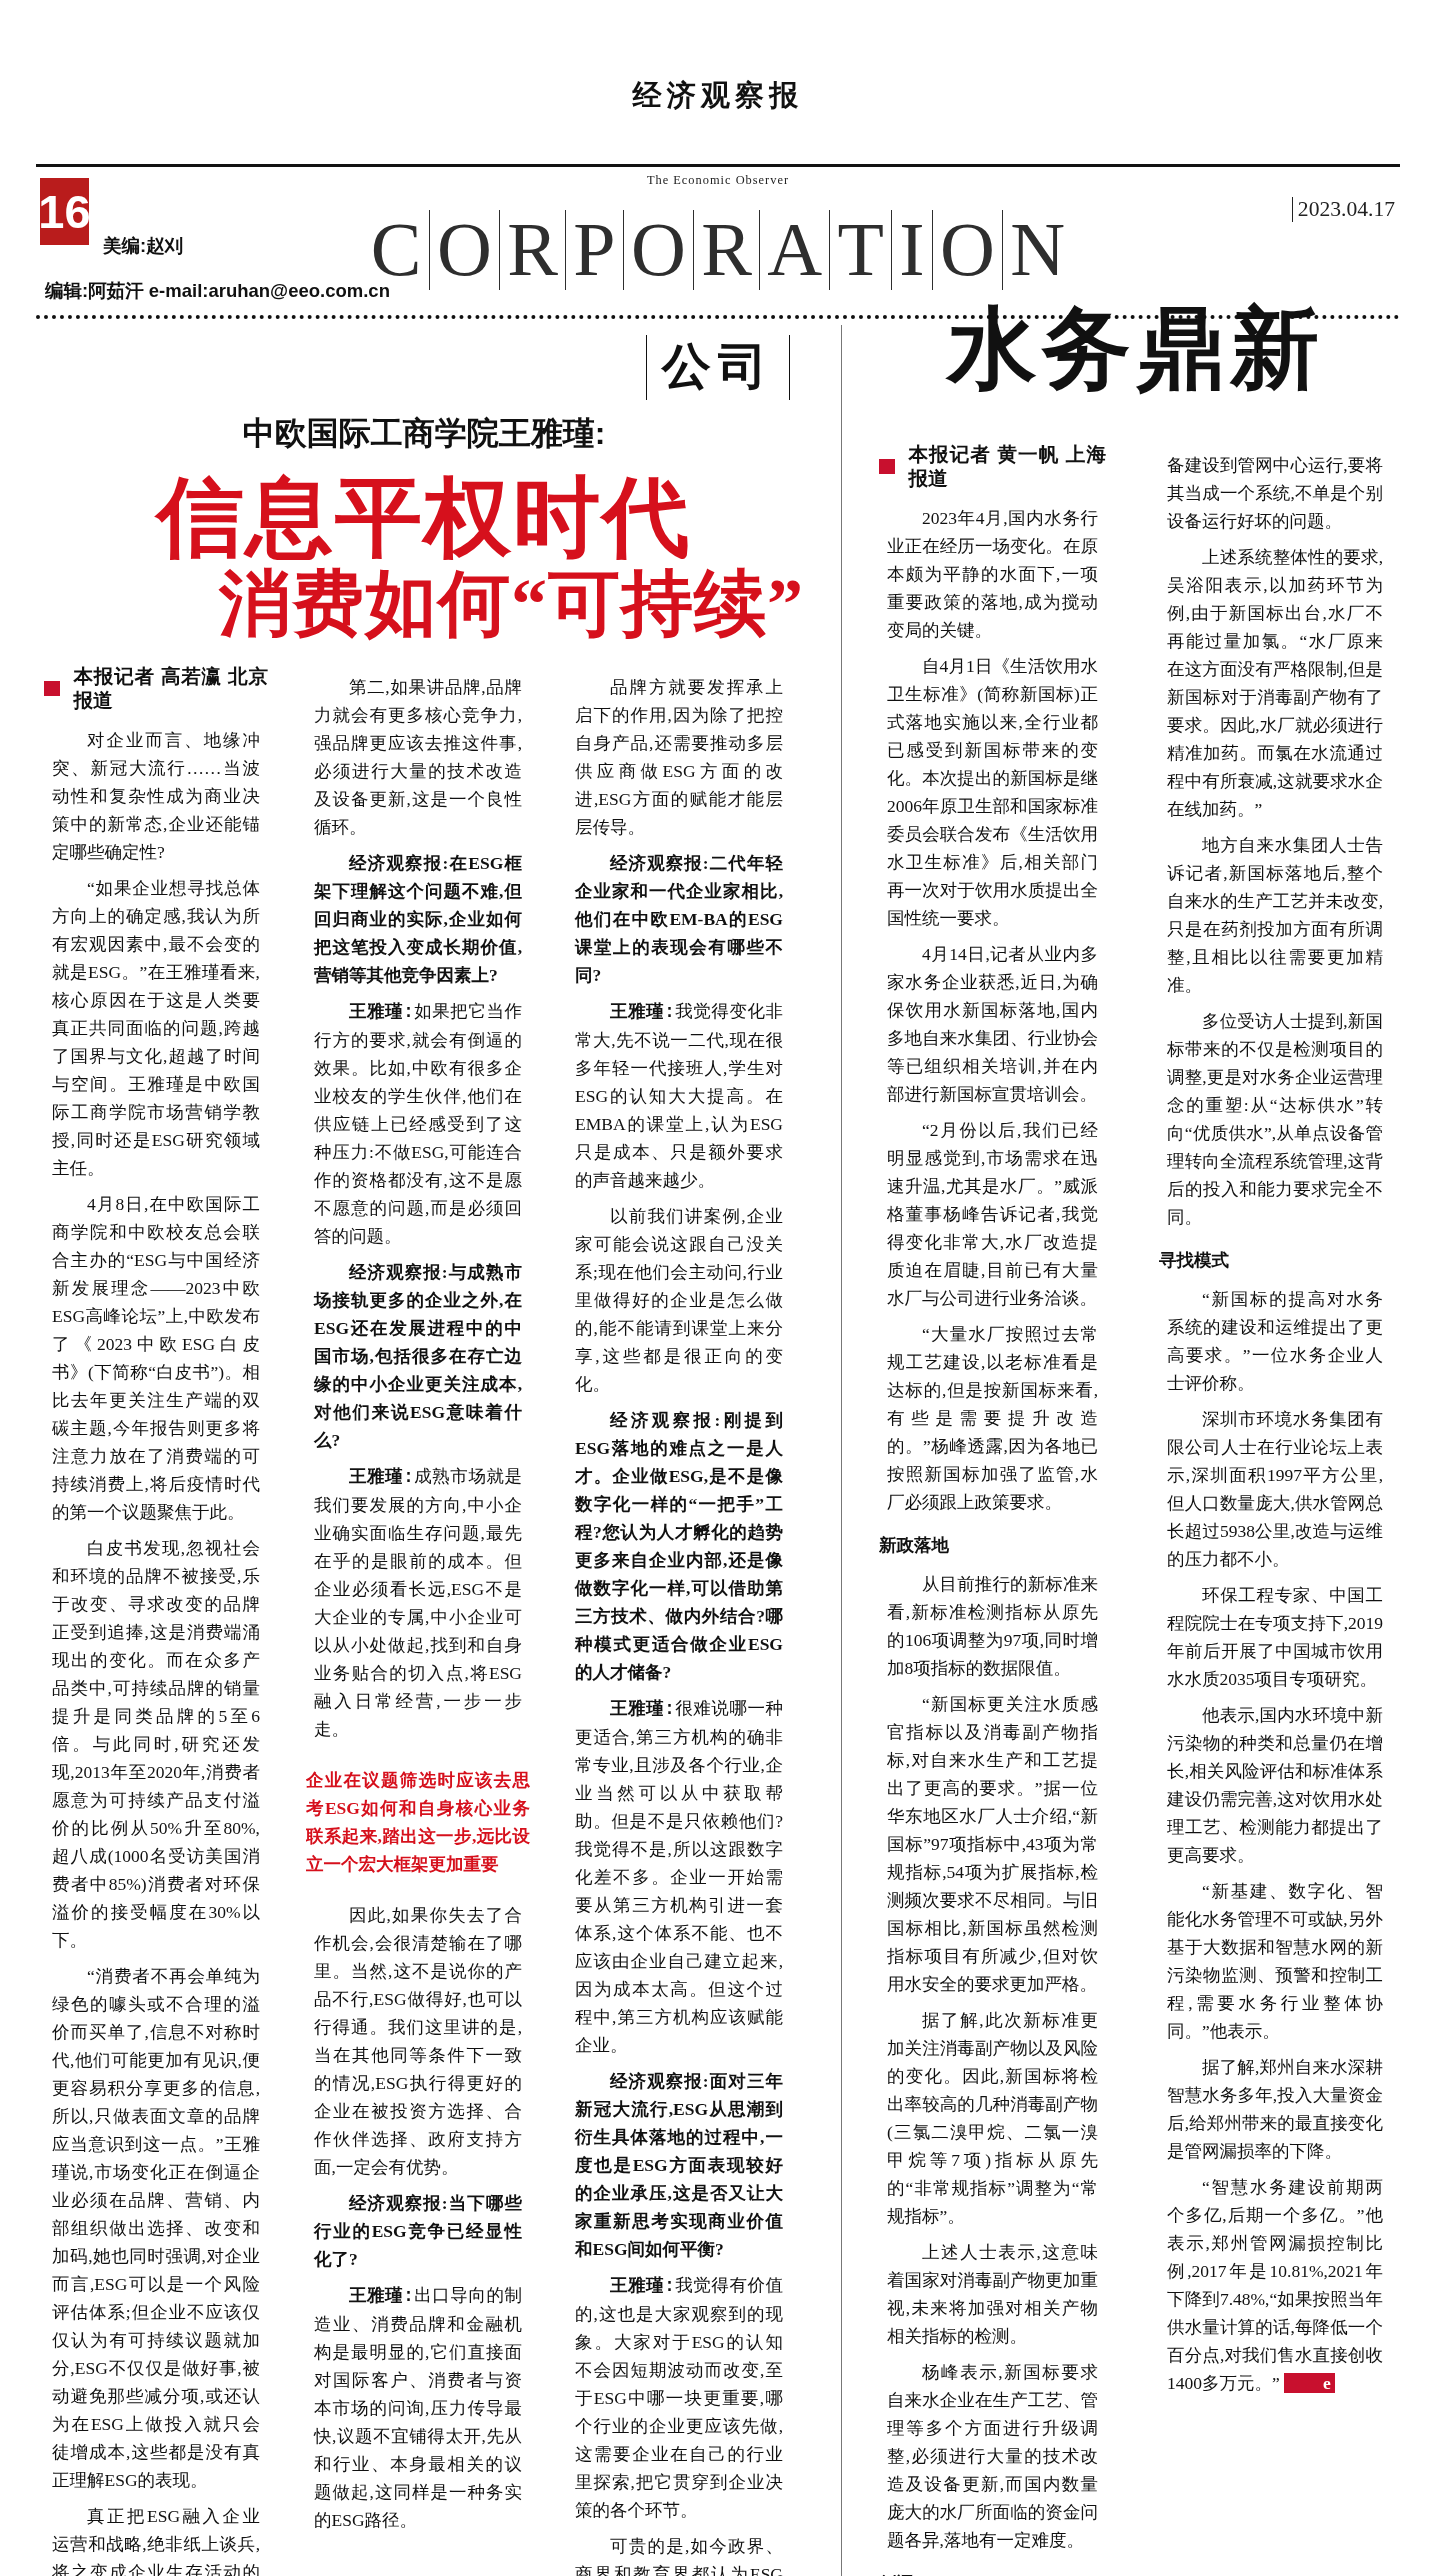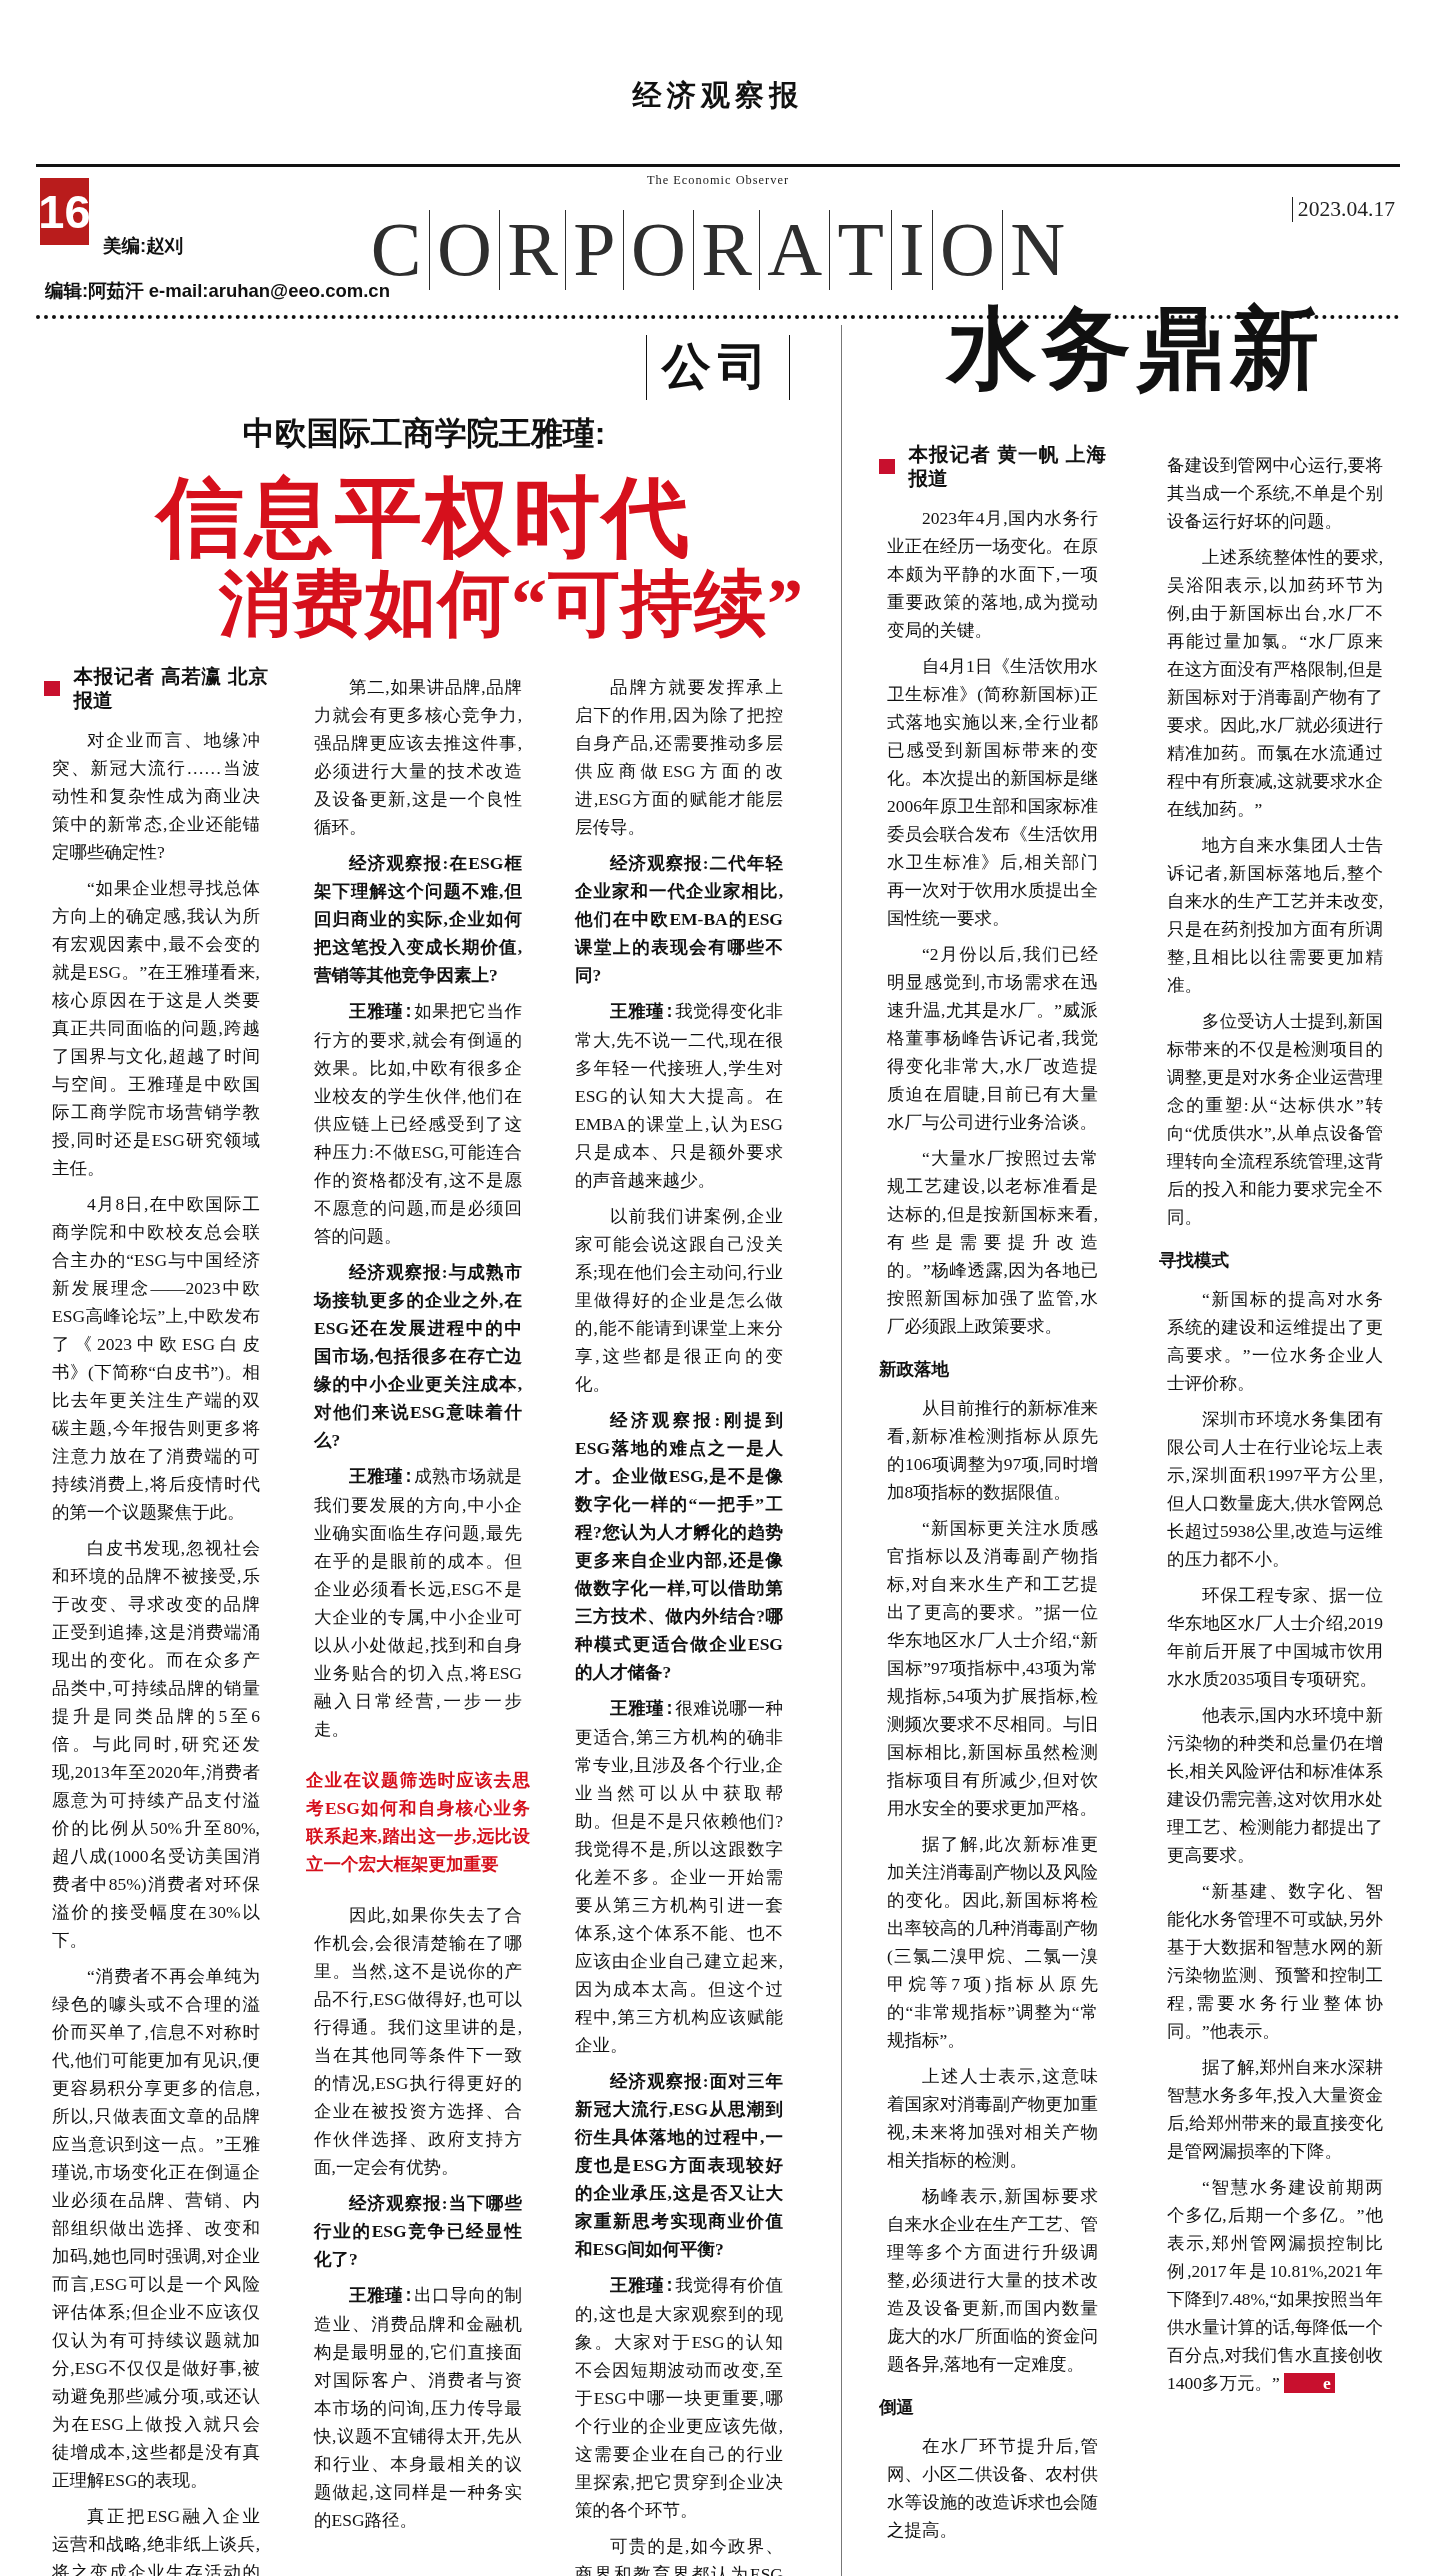--- a/index.html
+++ b/index.html
@@ -121,40 +121,41 @@
       <p>可贵的是,如今政界、商界和教育界都认为ESG是非常重要的话题。<span class="endmark">e</span></p>
     </div>
 
   <div class="col" style="left:879px;top:443px;width:227px;height:2318px;">
       <p class="bylinerow">
         <span class="redsq"></span>
         <span>本报记者 黄一帆 上海报道</span>
       </p>
       <p>2023年4月,国内水务行业正在经历一场变化。在原本颇为平静的水面下,一项重要政策的落地,成为搅动变局的关键。</p>
       <p>自4月1日《生活饮用水卫生标准》(简称新国标)正式落地实施以来,全行业都已感受到新国标带来的变化。本次提出的新国标是继2006年原卫生部和国家标准委员会联合发布《生活饮用水卫生标准》后,相关部门再一次对于饮用水质提出全国性统一要求。</p>
+      <p>4月14日,记者从业内多家水务企业获悉,近日,为确保饮用水新国标落地,国内多地自来水集团、行业协会等已组织相关培训,并在内部进行新国标宣贯培训会。</p>
       <p>“2月份以后,我们已经明显感觉到,市场需求在迅速升温,尤其是水厂。”威派格董事杨峰告诉记者,我觉得变化非常大,水厂改造提质迫在眉睫,目前已有大量水厂与公司进行业务洽谈。</p>
       <p>“大量水厂按照过去常规工艺建设,以老标准看是达标的,但是按新国标来看,有些是需要提升改造的。”杨峰透露,因为各地已按照新国标加强了监管,水厂必须跟上政策要求。</p>
       <p class="subhead">新政落地</p>
       <p>从目前推行的新标准来看,新标准检测指标从原先的106项调整为97项,同时增加8项指标的数据限值。</p>
       <p>“新国标更关注水质感官指标以及消毒副产物指标,对自来水生产和工艺提出了更高的要求。”据一位华东地区水厂人士介绍,“新国标”97项指标中,43项为常规指标,54项为扩展指标,检测频次要求不尽相同。与旧国标相比,新国标虽然检测指标项目有所减少,但对饮用水安全的要求更加严格。</p>
       <p>据了解,此次新标准更加关注消毒副产物以及风险的变化。因此,新国标将检出率较高的几种消毒副产物(三氯二溴甲烷、二氯一溴甲烷等7项)指标从原先的“非常规指标”调整为“常规指标”。</p>
       <p>上述人士表示,这意味着国家对消毒副产物更加重视,未来将加强对相关产物相关指标的检测。</p>
       <p>杨峰表示,新国标要求自来水企业在生产工艺、管理等多个方面进行升级调整,必须进行大量的技术改造及设备更新,而国内数量庞大的水厂所面临的资金问题各异,落地有一定难度。</p>
       <p class="subhead">倒逼</p>
       <p>在水厂环节提升后,管网、小区二供设备、农村供水等设施的改造诉求也会随之提高。</p>
     </div>
   <div class="col" style="left:1159px;top:443px;width:232px;height:2318px;">
       <p class="noind">备建设到管网中心运行,要将其当成一个系统,不单是个别设备运行好坏的问题。</p>
       <p>上述系统整体性的要求,吴浴阳表示,以加药环节为例,由于新国标出台,水厂不再能过量加氯。“水厂原来在这方面没有严格限制,但是新国标对于消毒副产物有了要求。因此,水厂就必须进行精准加药。而氯在水流通过程中有所衰减,这就要求水企在线加药。”</p>
       <p>地方自来水集团人士告诉记者,新国标落地后,整个自来水的生产工艺并未改变,只是在药剂投加方面有所调整,且相比以往需要更加精准。</p>
       <p>多位受访人士提到,新国标带来的不仅是检测项目的调整,更是对水务企业运营理念的重塑:从“达标供水”转向“优质供水”,从单点设备管理转向全流程系统管理,这背后的投入和能力要求完全不同。</p>
       <p class="subhead">寻找模式</p>
       <p>“新国标的提高对水务系统的建设和运维提出了更高要求。”一位水务企业人士评价称。</p>
       <p>深圳市环境水务集团有限公司人士在行业论坛上表示,深圳面积1997平方公里,但人口数量庞大,供水管网总长超过5938公里,改造与运维的压力都不小。</p>
-      <p>环保工程专家、据一位华东地区水厂人士介绍,2019年前后开展了中国城市饮用水水质2035项目专项研究。</p>
+      <p>环保工程专家、中国工程院院士在专项支持下,2019年前后开展了中国城市饮用水水质2035项目专项研究。</p>
       <p>他表示,国内水环境中新污染物的种类和总量仍在增长,相关风险评估和标准体系建设仍需完善,这对饮用水处理工艺、检测能力都提出了更高要求。</p>
       <p>“新基建、数字化、智能化水务管理不可或缺,另外基于大数据和智慧水网的新污染物监测、预警和控制工程,需要水务行业整体协同。”他表示。</p>
       <p>据了解,郑州自来水深耕智慧水务多年,投入大量资金后,给郑州带来的最直接变化是管网漏损率的下降。</p>
       <p>“智慧水务建设前期两个多亿,后期一个多亿。”他表示,郑州管网漏损控制比例,2017年是10.81%,2021年下降到7.48%,“如果按照当年供水量计算的话,每降低一个百分点,对我们售水直接创收1400多万元。”<span class="endmark">e</span></p>
     </div>
 
 </div>
 
 
 </body></html>

